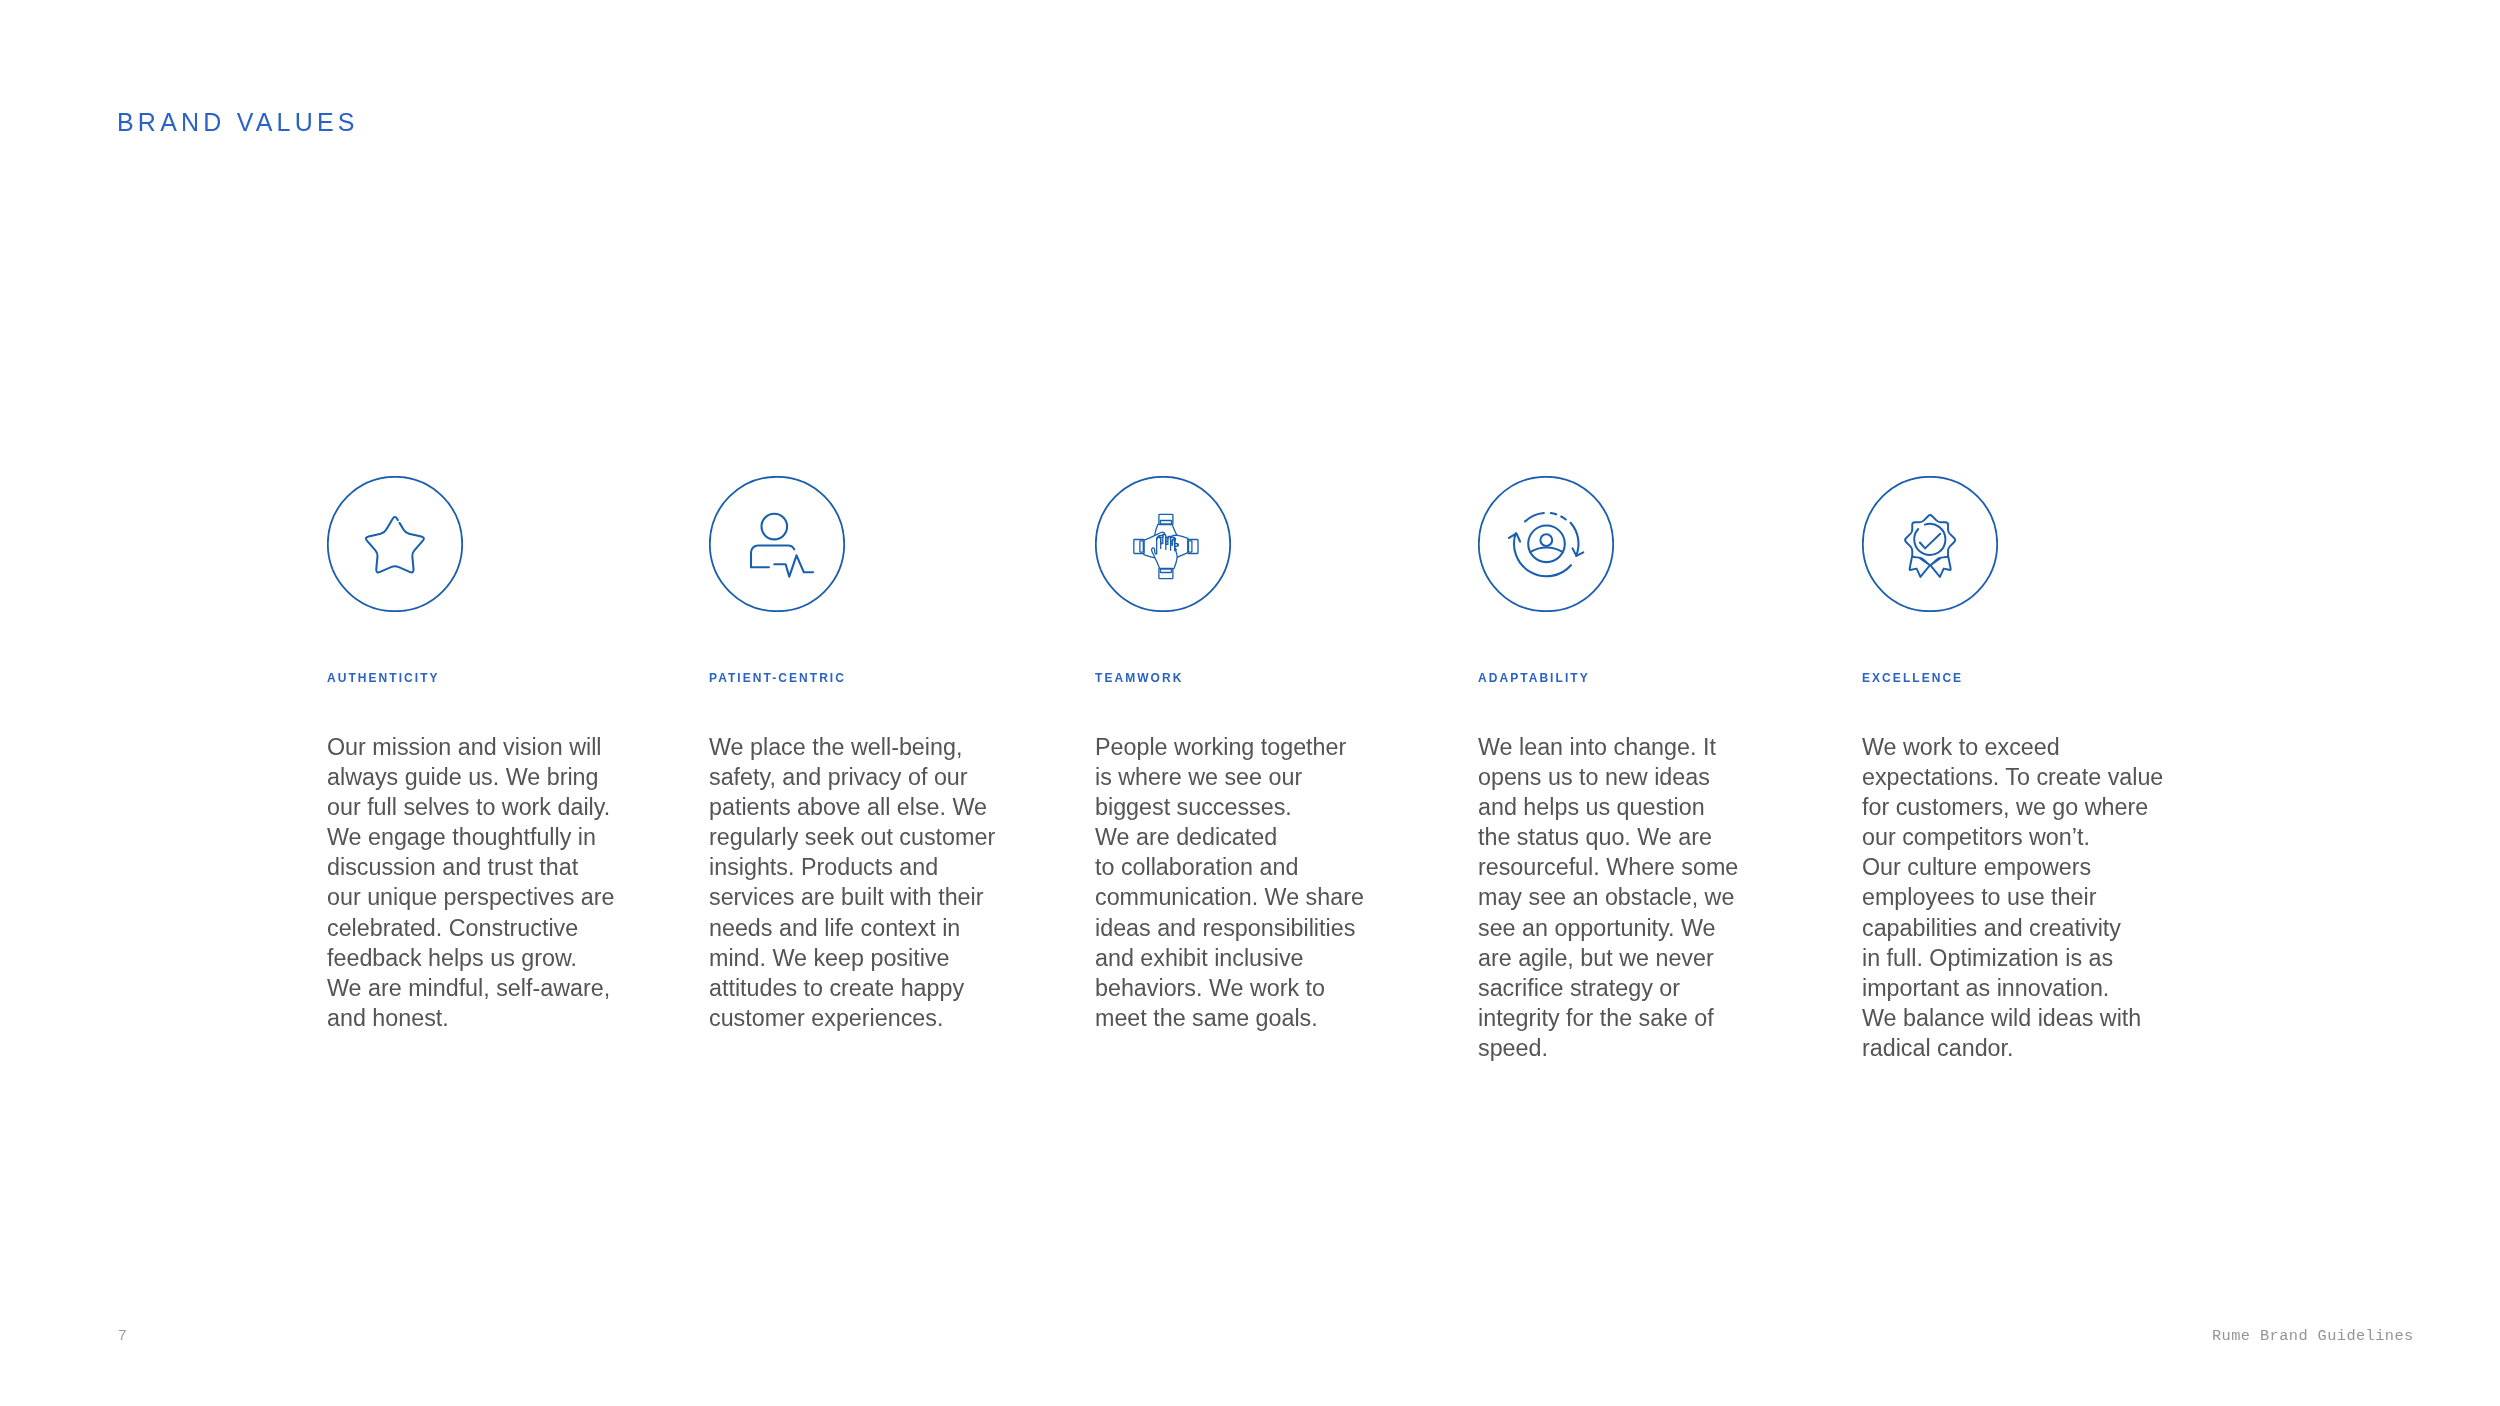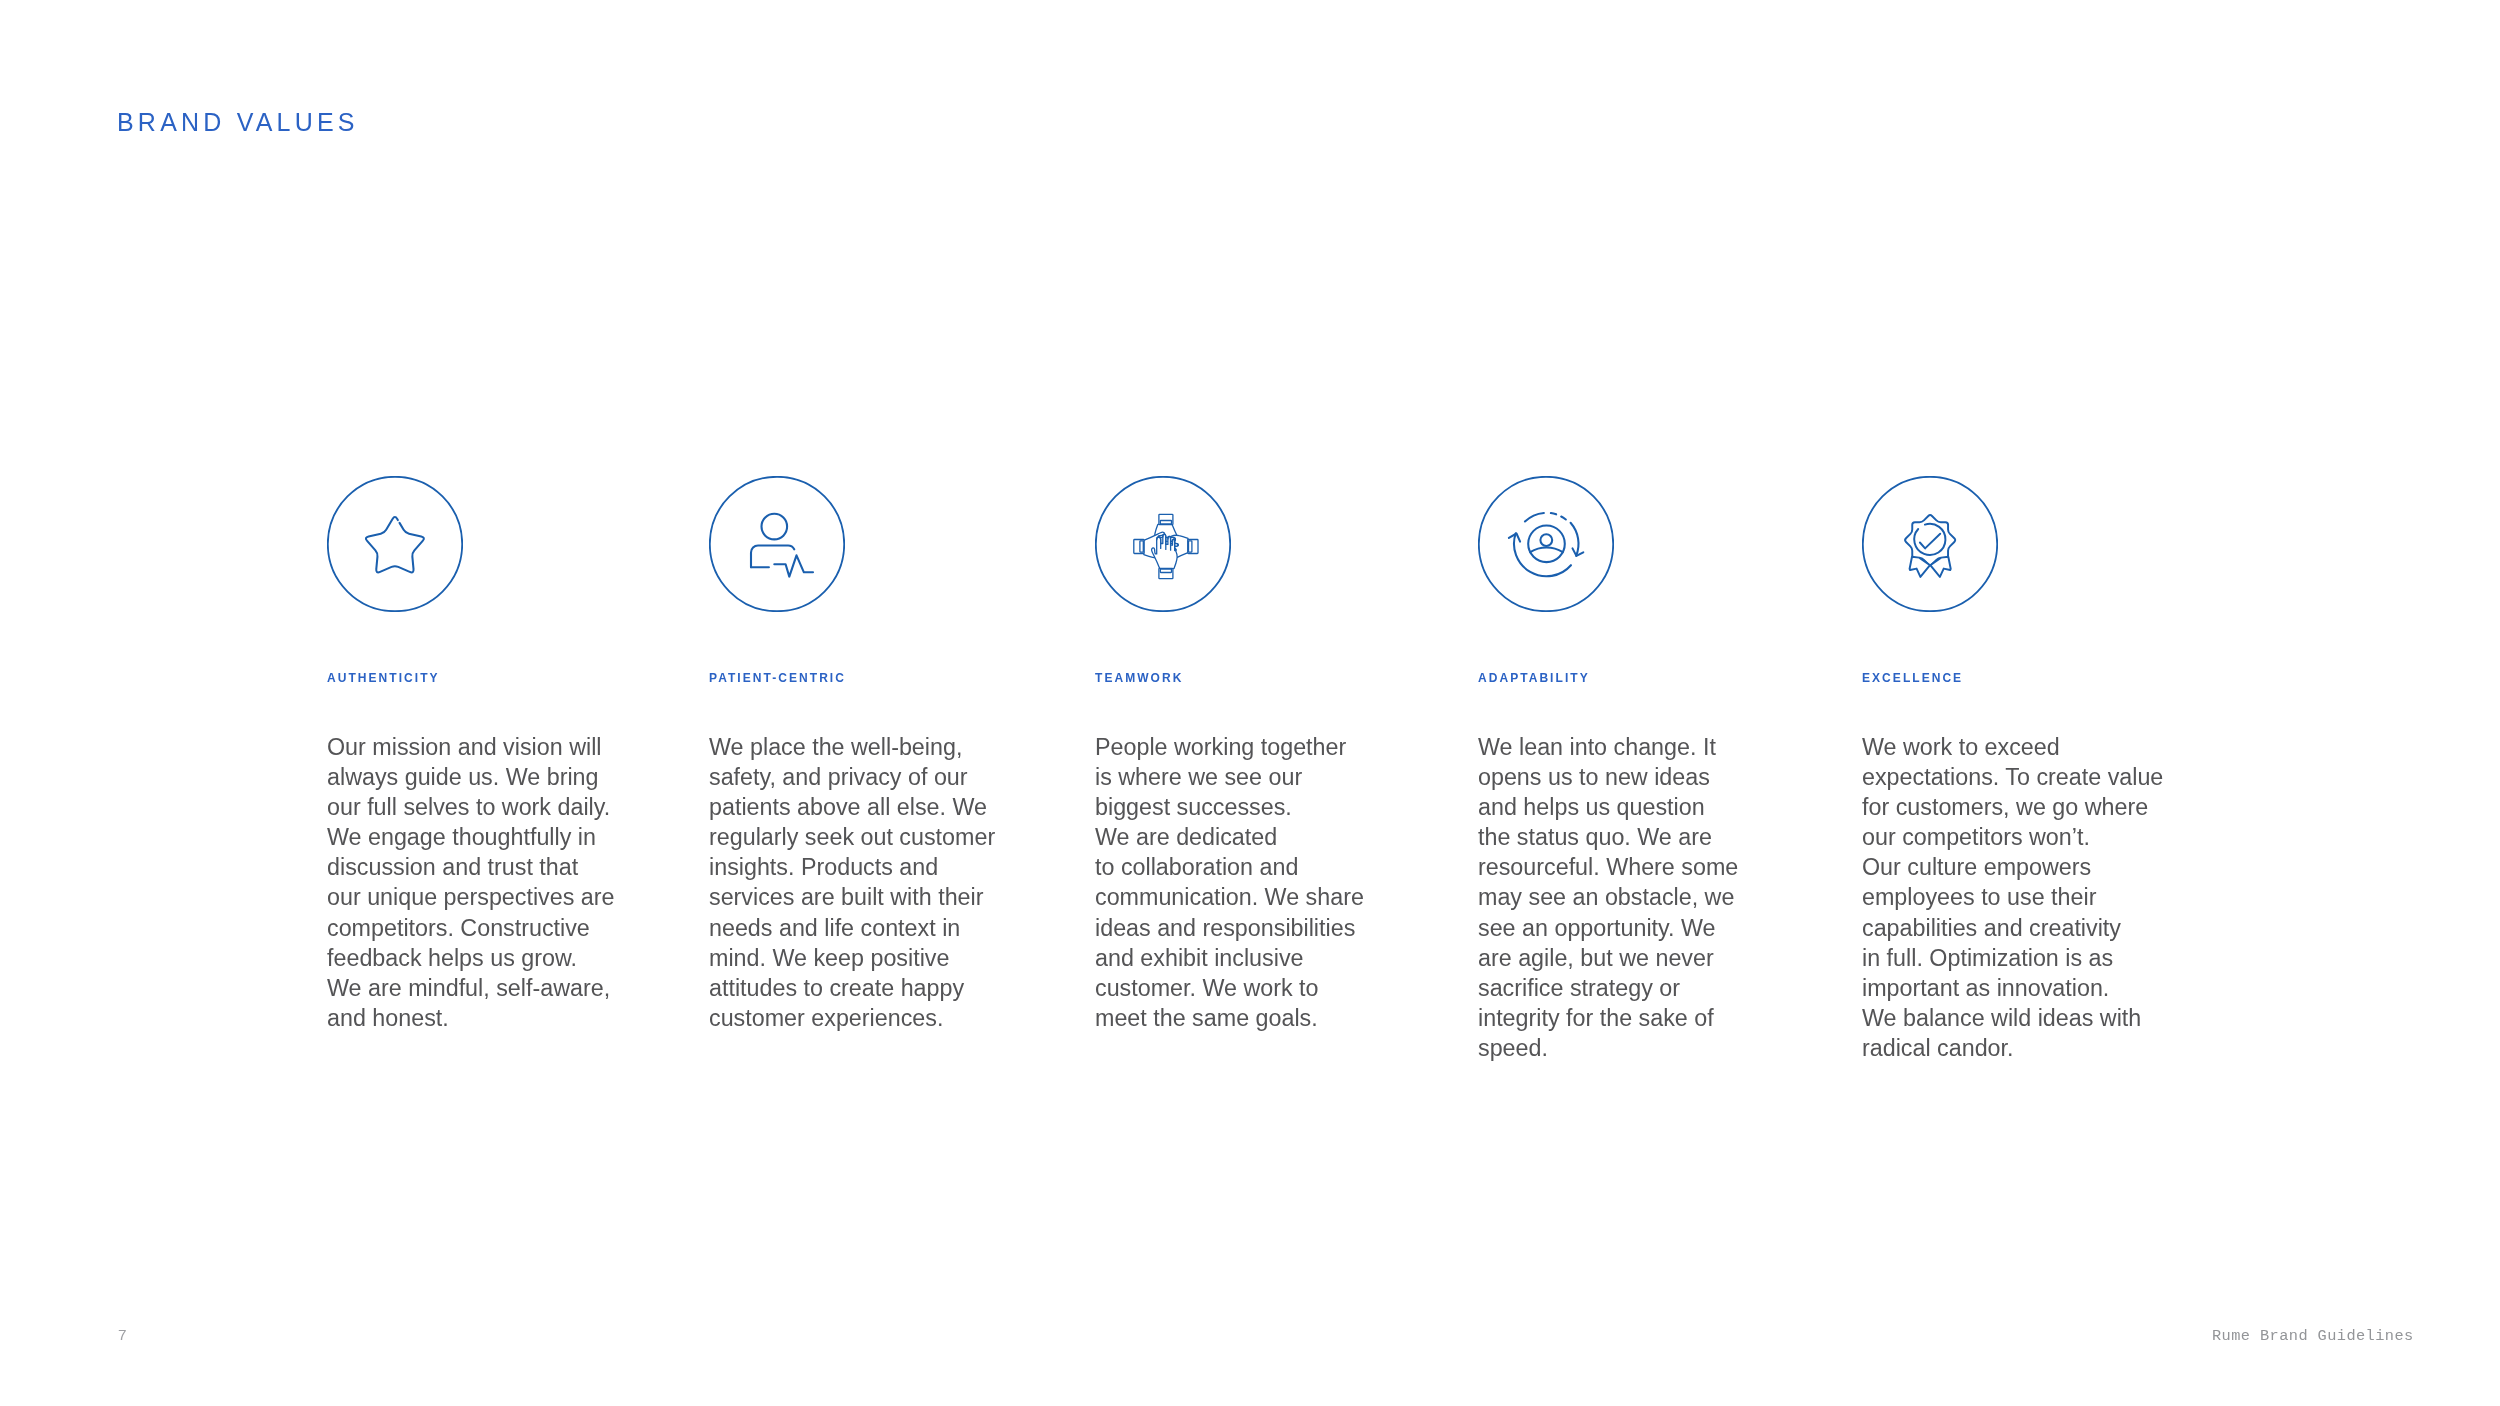--- a/index.html
+++ b/index.html
@@ -91,21 +91,21 @@
         </g>
       </svg>
     </div>
     <div class="value-name">AUTHENTICITY</div>
     <div class="value-body">Our mission and vision will
 always guide us. We bring
 our full selves to work daily.
 We engage thoughtfully in
 discussion and trust that
 our unique perspectives are
-competitors. Constructive
+celebrated. Constructive
 feedback helps us grow.
 We are mindful, self-aware,
 and honest.</div>
   </div>
 
   <div class="value-col col-1">
     <div class="icon-circle">
       <svg width="136" height="136" viewBox="0 0 136 136">
         <circle class="ring" cx="68" cy="68" r="67.2" fill="none" stroke="#1a5fae" stroke-width="1.8"></circle>
         <g fill="none" stroke="#1a5fae" stroke-width="2.1" stroke-linecap="round" stroke-linejoin="round">
@@ -183,21 +183,21 @@
     </div>
     <div class="value-name">TEAMWORK</div>
     <div class="value-body">People working together
 is where we see our
 biggest successes.
 We are dedicated
 to collaboration and
 communication. We share
 ideas and responsibilities
 and exhibit inclusive
-customer. We work to
+behaviors. We work to
 meet the same goals.</div>
   </div>
 
   <div class="value-col col-3">
     <div class="icon-circle">
       <svg width="136" height="136" viewBox="0 0 136 136">
         <circle class="ring" cx="68" cy="68" r="67.2" fill="none" stroke="#1a5fae" stroke-width="1.8"></circle>
         <g fill="none" stroke="#1a5fae" stroke-width="2.05" stroke-linecap="round" stroke-linejoin="round">
           <circle cx="68.5" cy="67.8" r="18.3"></circle>
           <circle cx="68.3" cy="64.1" r="5.9"></circle>

